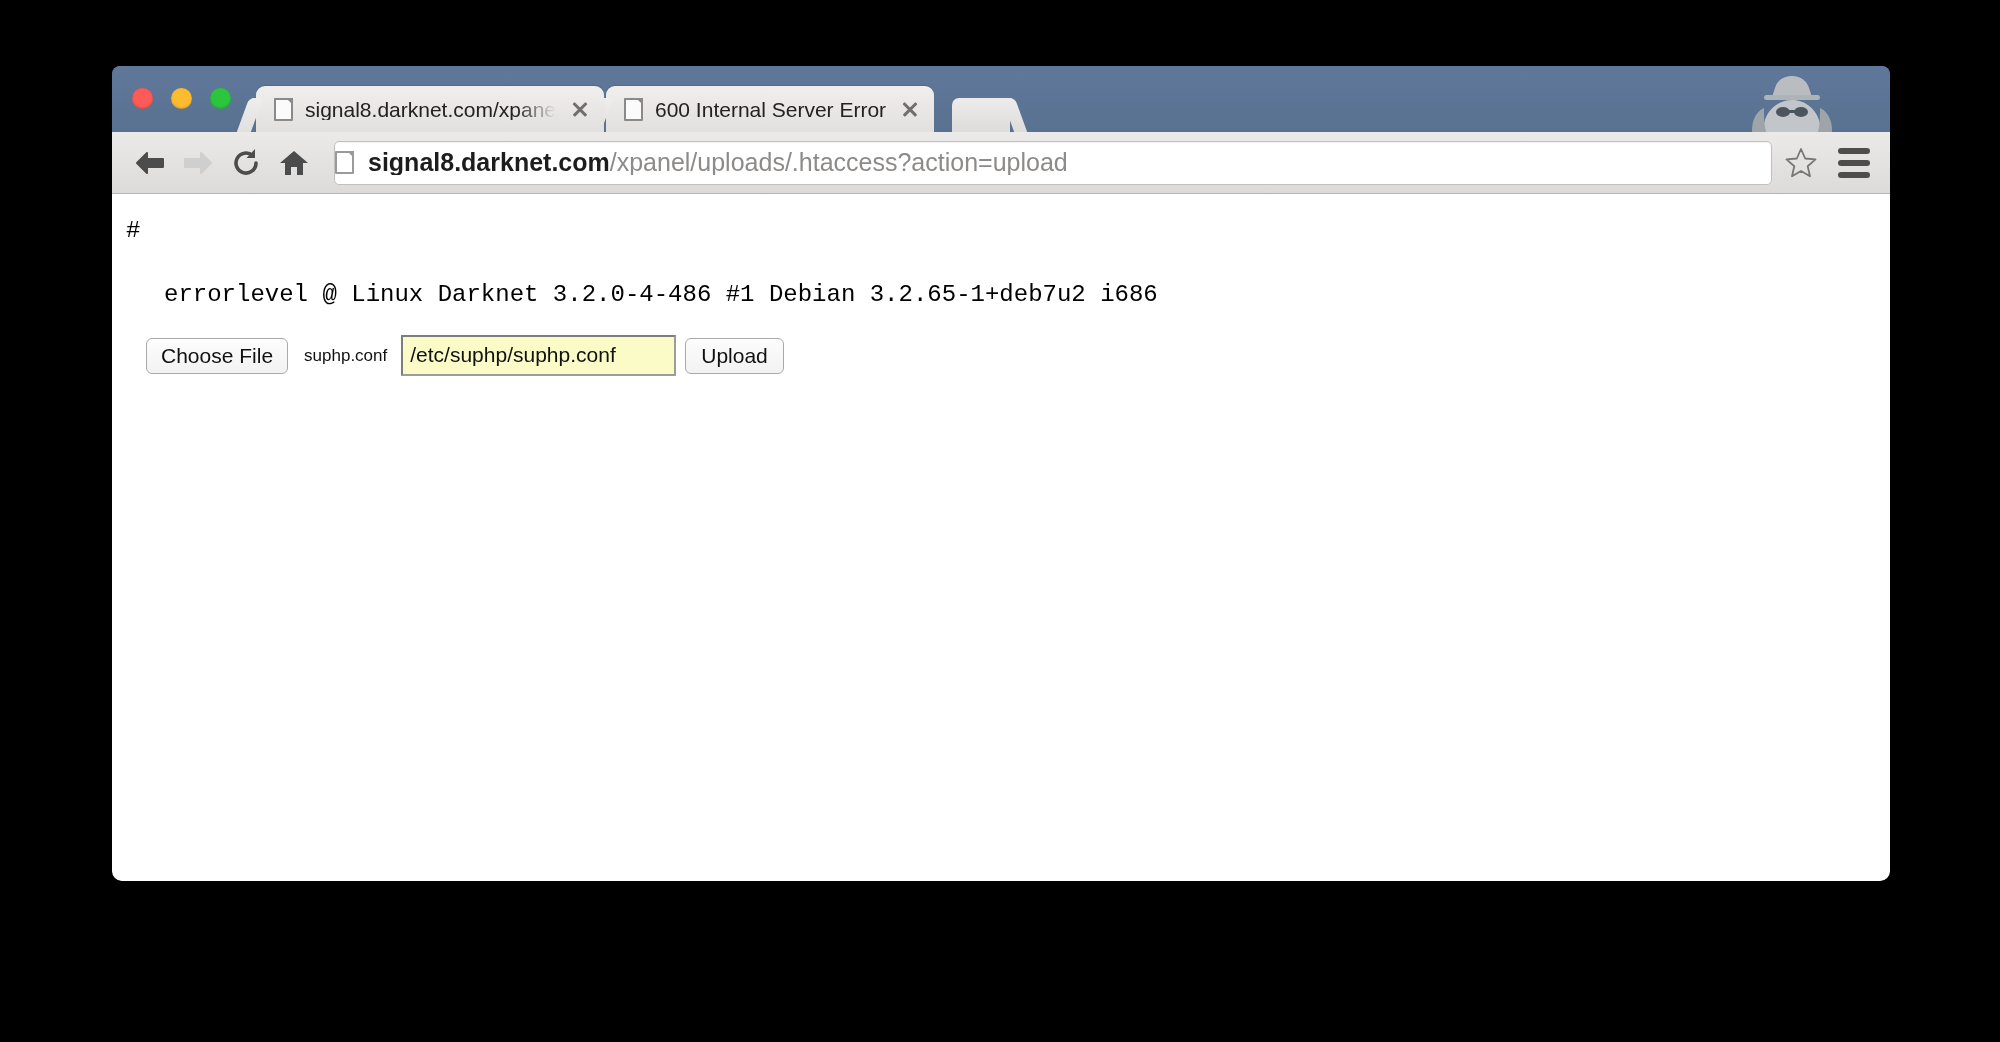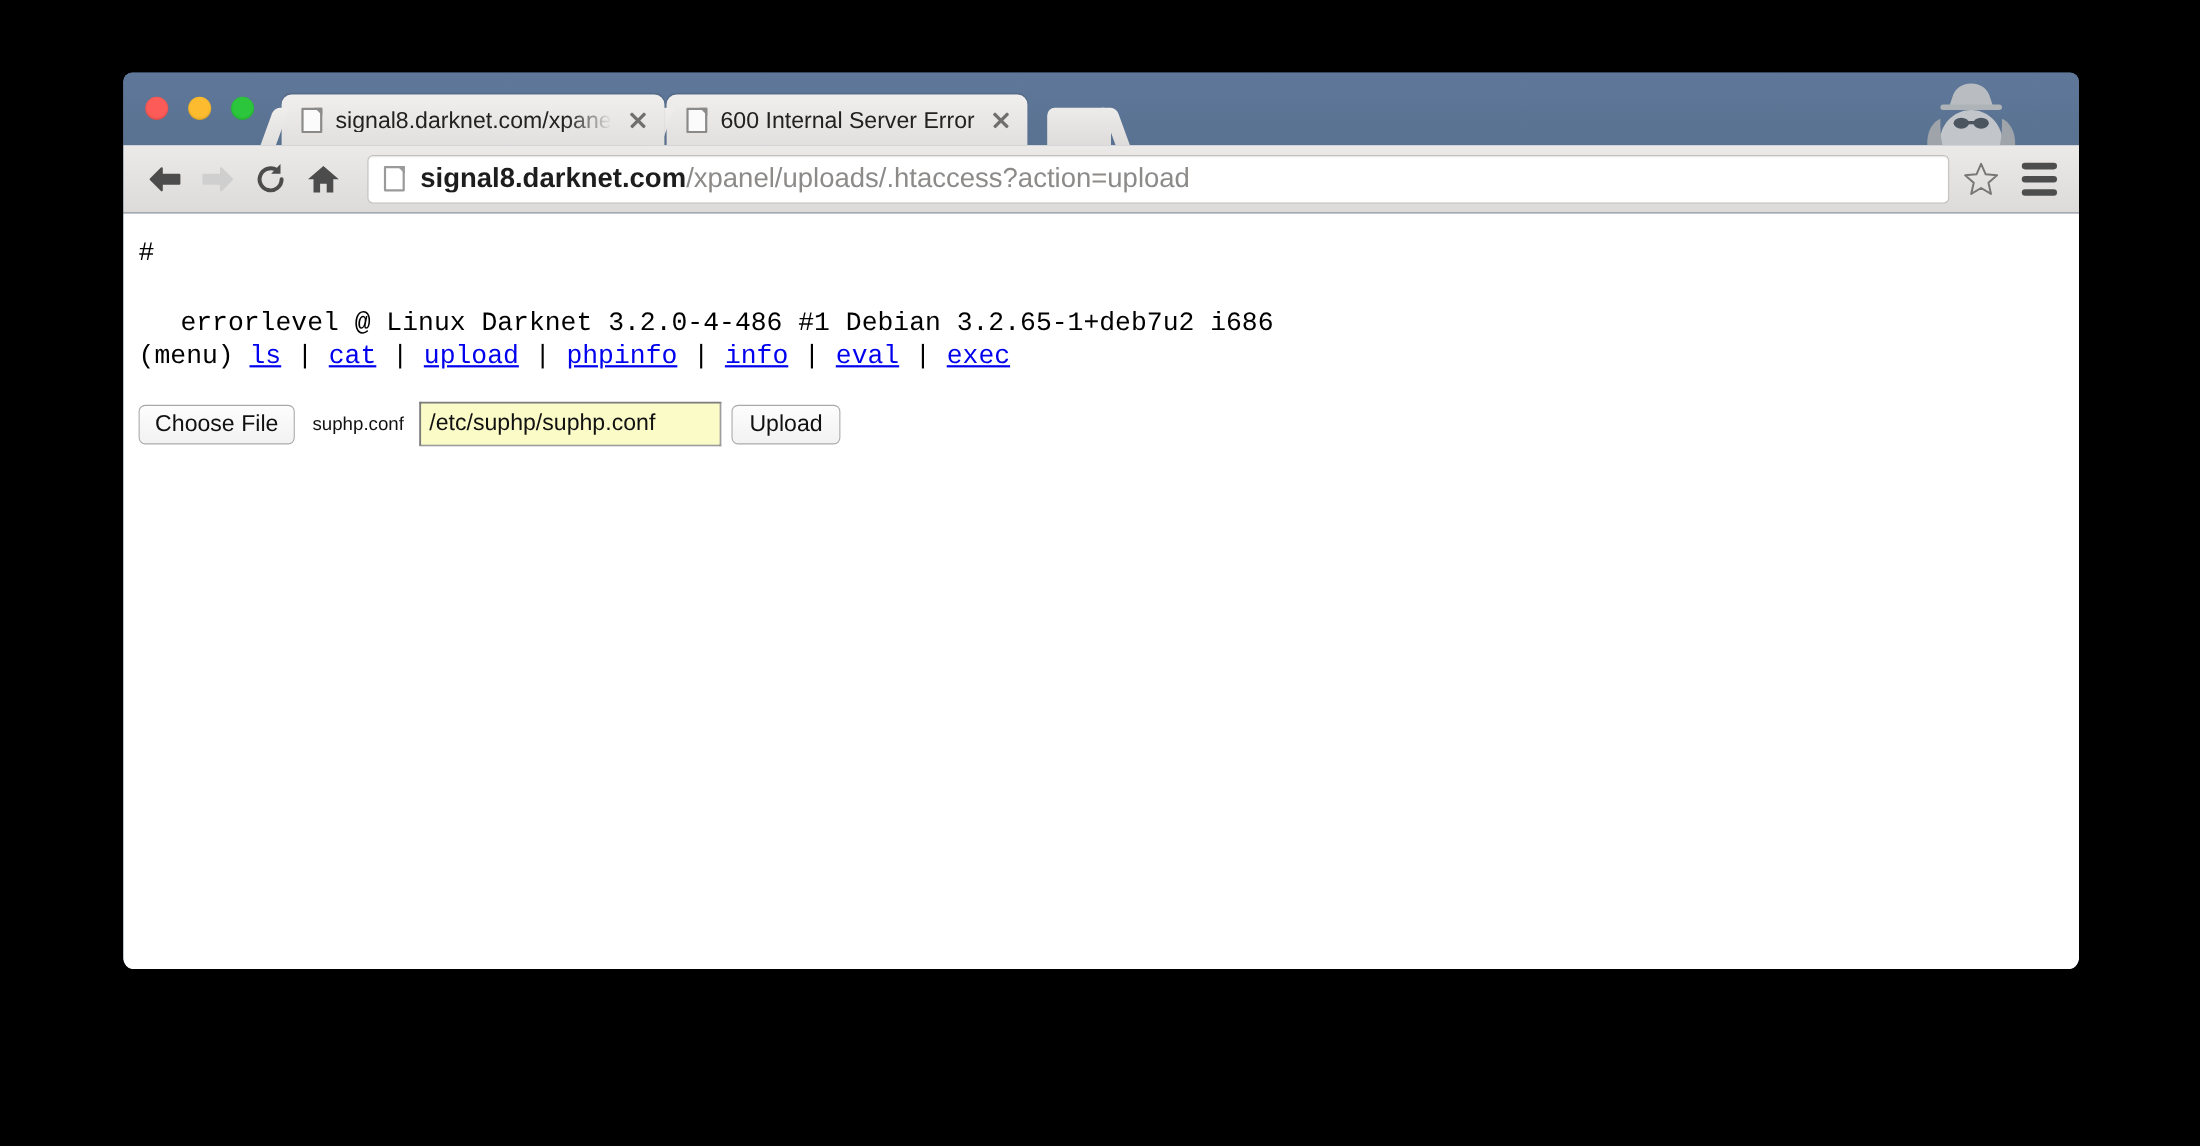--- a/index.html
+++ b/index.html
@@ -191,21 +191,21 @@
 
   #omnibox {
     flex: 1 1 auto;
     height: 44px;
     margin: 0 12px 0 16px;
     background: #ffffff;
     border: 1px solid #c2c0be;
     border-radius: 5px;
     display: flex;
     align-items: center;
-    padding: 0 10px 0 14px;
+    padding: 0 10px 0 0;
     box-sizing: border-box;
     box-shadow: inset 0 1px 2px rgba(0,0,0,0.06);
   }
   #omnibox-page-icon {
     width: 15px;
     height: 19px;
     border: 2px solid #9a9a9a;
     border-radius: 1px;
     position: relative;
     margin-right: 14px;
@@ -285,20 +285,21 @@
     text-decoration: underline;
   }
   #menu-line .sep { color: #000000; text-decoration: none; }
 
   
   #upload-form {
     display: flex;
     align-items: center;
     margin-top: 25px;
     font-size: 0;
+    margin-left: 20px;
   }
   #file-picker {
     display: flex;
     align-items: center;
     flex: 0 0 auto;
   }
   #choose-file-button {
     font-family: "Liberation Sans", sans-serif;
     font-size: 21px;
     color: #111111;
@@ -444,21 +445,20 @@
     </div>
   </div>
 
   <div id="page-viewport">
     <div id="page-content">
 
       <div class="mono-line" id="hash-line">#</div>
 
       <div class="mono-line" id="kernel-line">errorlevel @ Linux Darknet 3.2.0-4-486 #1 Debian 3.2.65-1+deb7u2 i686</div>
 
-      <div class="mono-line" id="menu-line"><span>(menu) </span><a href="#">ls</a><span class="sep"> | </span><a href="#">cat</a><span class="sep"> | </span><a href="#">upload</a><span class="sep"> | </span><a href="#">phpinfo</a><span class="sep"> | </span><a href="#">info</a><span class="sep"> | </span><a href="#">eval</a><span class="sep"> | </span><a href="#">exec</a></div>
 
       <div id="upload-form">
         <div id="file-picker">
           <button id="choose-file-button">Choose File</button>
           <span id="file-name-label">suphp.conf</span>
         </div>
 
 
         <input id="dest-input" type="text" value="/etc/suphp/suphp.conf" style="">
 

